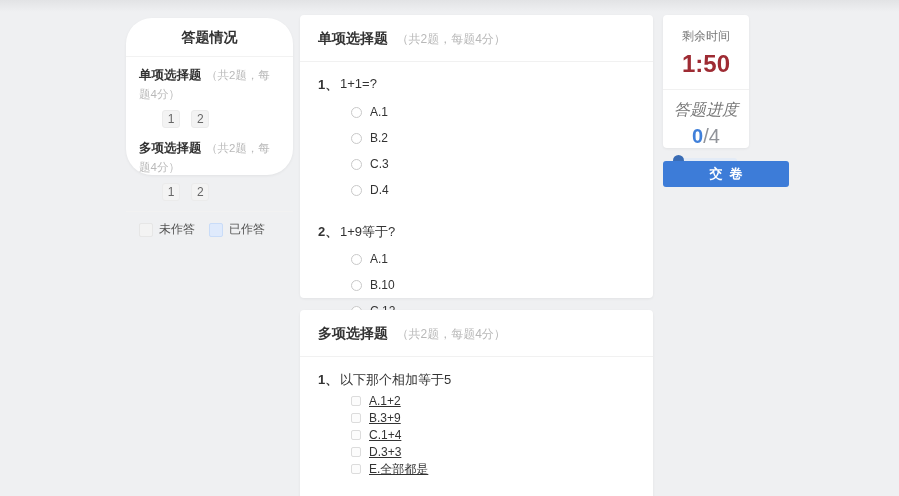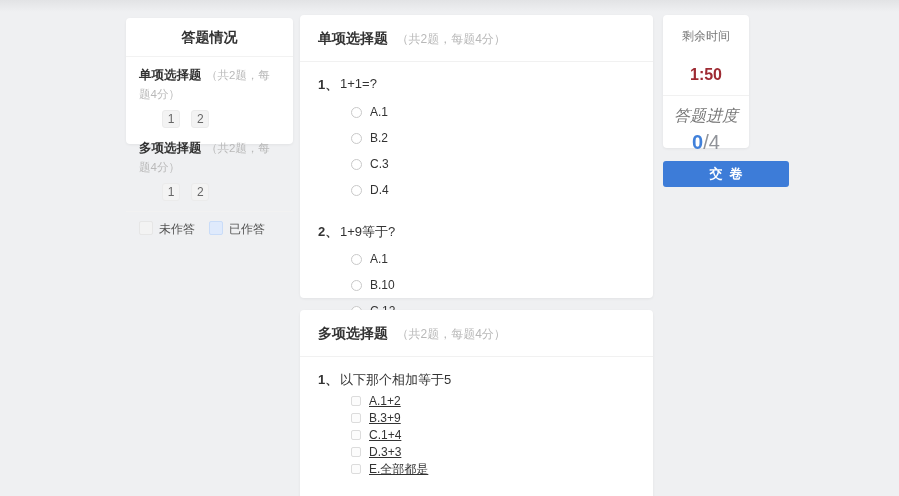--- a/index.html
+++ b/index.html
@@ -16,35 +16,35 @@
     background:linear-gradient(#e2e3e5,#eff0f2);
   }
   .card {
     position:absolute;
     background:#fff;
     border-radius:4px;
     box-shadow:0 1px 3px rgba(0,0,0,0.06);
   }
 
   
-  #sidebar { left:126px; top:18px; width:167px; height:126px; }
+  #sidebar { left:126px; top:18px; width:167px; height:157px;border-radius:26px; }
   .sb-title { text-align:center; font-size:14px; font-weight:bold; color:#333;
               padding:11px 0 9px; }
   .sb-divider { border-top:1px solid #f2f2f2; margin:0 0; }
   .sb-body { padding:8px 13px 0; }
   .sb-sec-label { font-size:12.5px; font-weight:bold; color:#333; white-space:nowrap; }
   .sb-sec-note { font-size:11.5px; font-weight:normal; color:#b9b9b9; }
   .sb-chips { margin:7px 0 10px;padding-left:23px; }
   .chip {
     display:inline-block; width:18px; height:18px; line-height:16px;
     text-align:center; font-size:12px; color:#666;
     background:#f3f3f3; border:1px solid #ebebeb; border-radius:3px;
     margin-right:7px; cursor:pointer;
   }
-  .sb-legend { display:flex; padding:9px 13px 0; }
+  .sb-legend { display:flex; align-items:center; padding:9px 13px 0; }
   .legend-swatch { width:14px; height:14px; border-radius:2px; margin-right:6px; }
   .legend-swatch.unanswered { background:#f3f3f3; border:1px solid #e6e6e6; }
   .legend-swatch.answered   { background:#dfeafc; border:1px solid #c9dcf8; }
   .legend-label { font-size:12px; color:#555; margin-right:14px; }
 
   
   .qcard { left:300px; width:353px; }
   #qcard-single { top:15px; height:283px; }
   #qcard-multi  { top:310px; height:262px; }
   .qcard-header { padding:14px 18px 13px; }
@@ -67,21 +67,21 @@
     width:10px; height:10px; flex:none;
     border:1px solid #dcdcdc; border-radius:2px; background:#fcfcfc;
   }
   .opt-label { font-size:12px; color:#333; margin-left:8px; }
   .q-gap-1 { margin-top:24px; }
   .q-gap-2 { margin-top:20px; }
 
   
   #timer-card { left:663px; top:15px; width:86px; height:133px; text-align:center; }
   .t-label { font-size:12px; color:#777; margin-top:13px; }
-  .t-value { font-size:16px; font-weight:bold; color:#9e2b33; margin-top:21px; }
+  .t-value { font-size:24px; font-weight:bold; color:#9e2b33; margin-top:5px; }
   .t-divider { border-top:1px solid #f1f1f1; margin:11px 0 10px; }
   .p-label { font-size:16px; color:#777;font-style:italic; }
   .p-value { font-size:20px; margin-top:4px; }
   .p-current { font-weight:bold; color:#4080da; }
   .p-total   { color:#909399; }
   .slider {
     position:relative; margin:10px 12px 0; height:5px;
     background:#e3ebf6; border-radius:3px; cursor:pointer;
   }
   .slider-dot {

